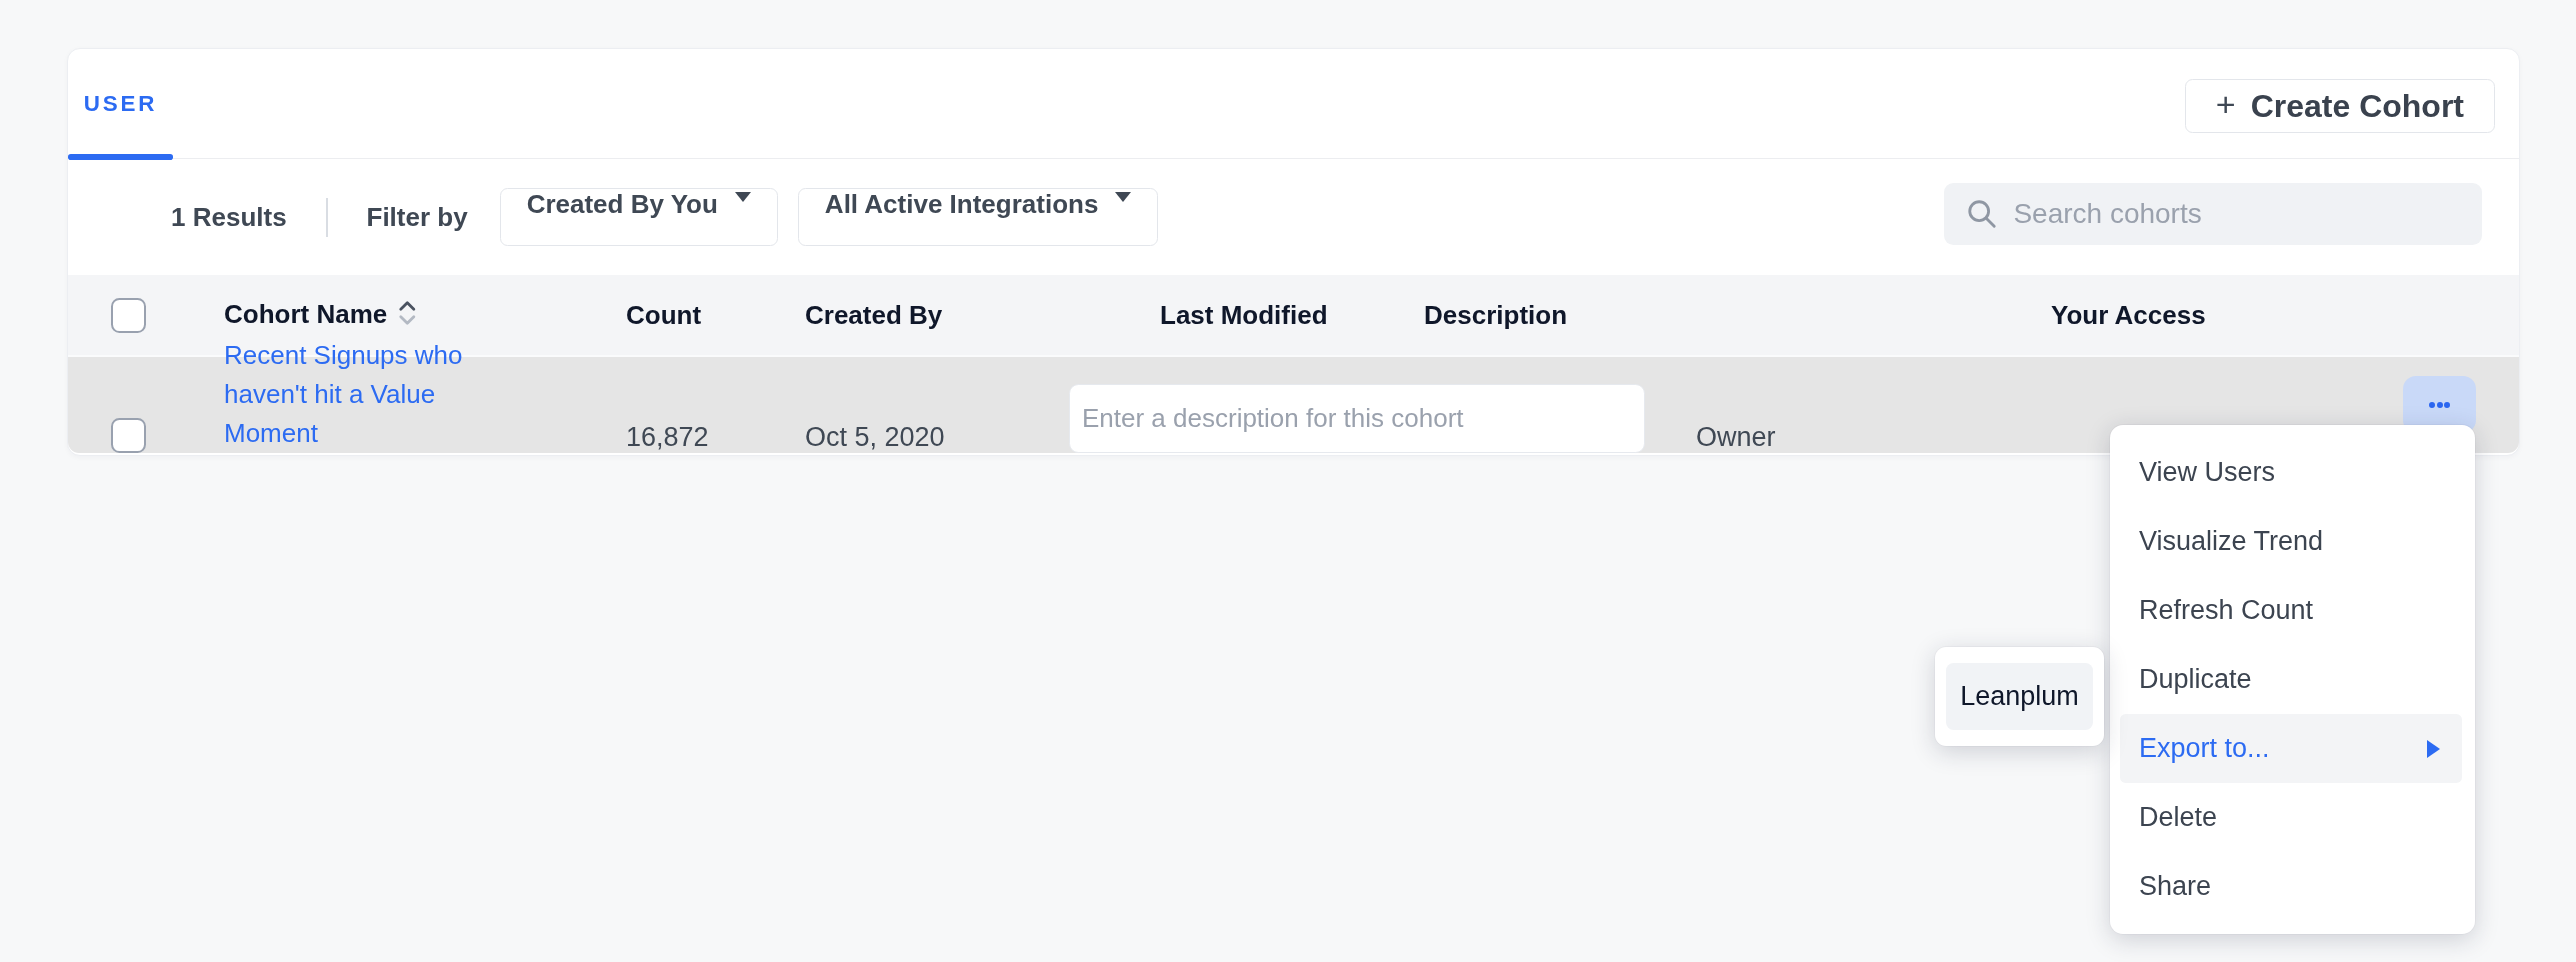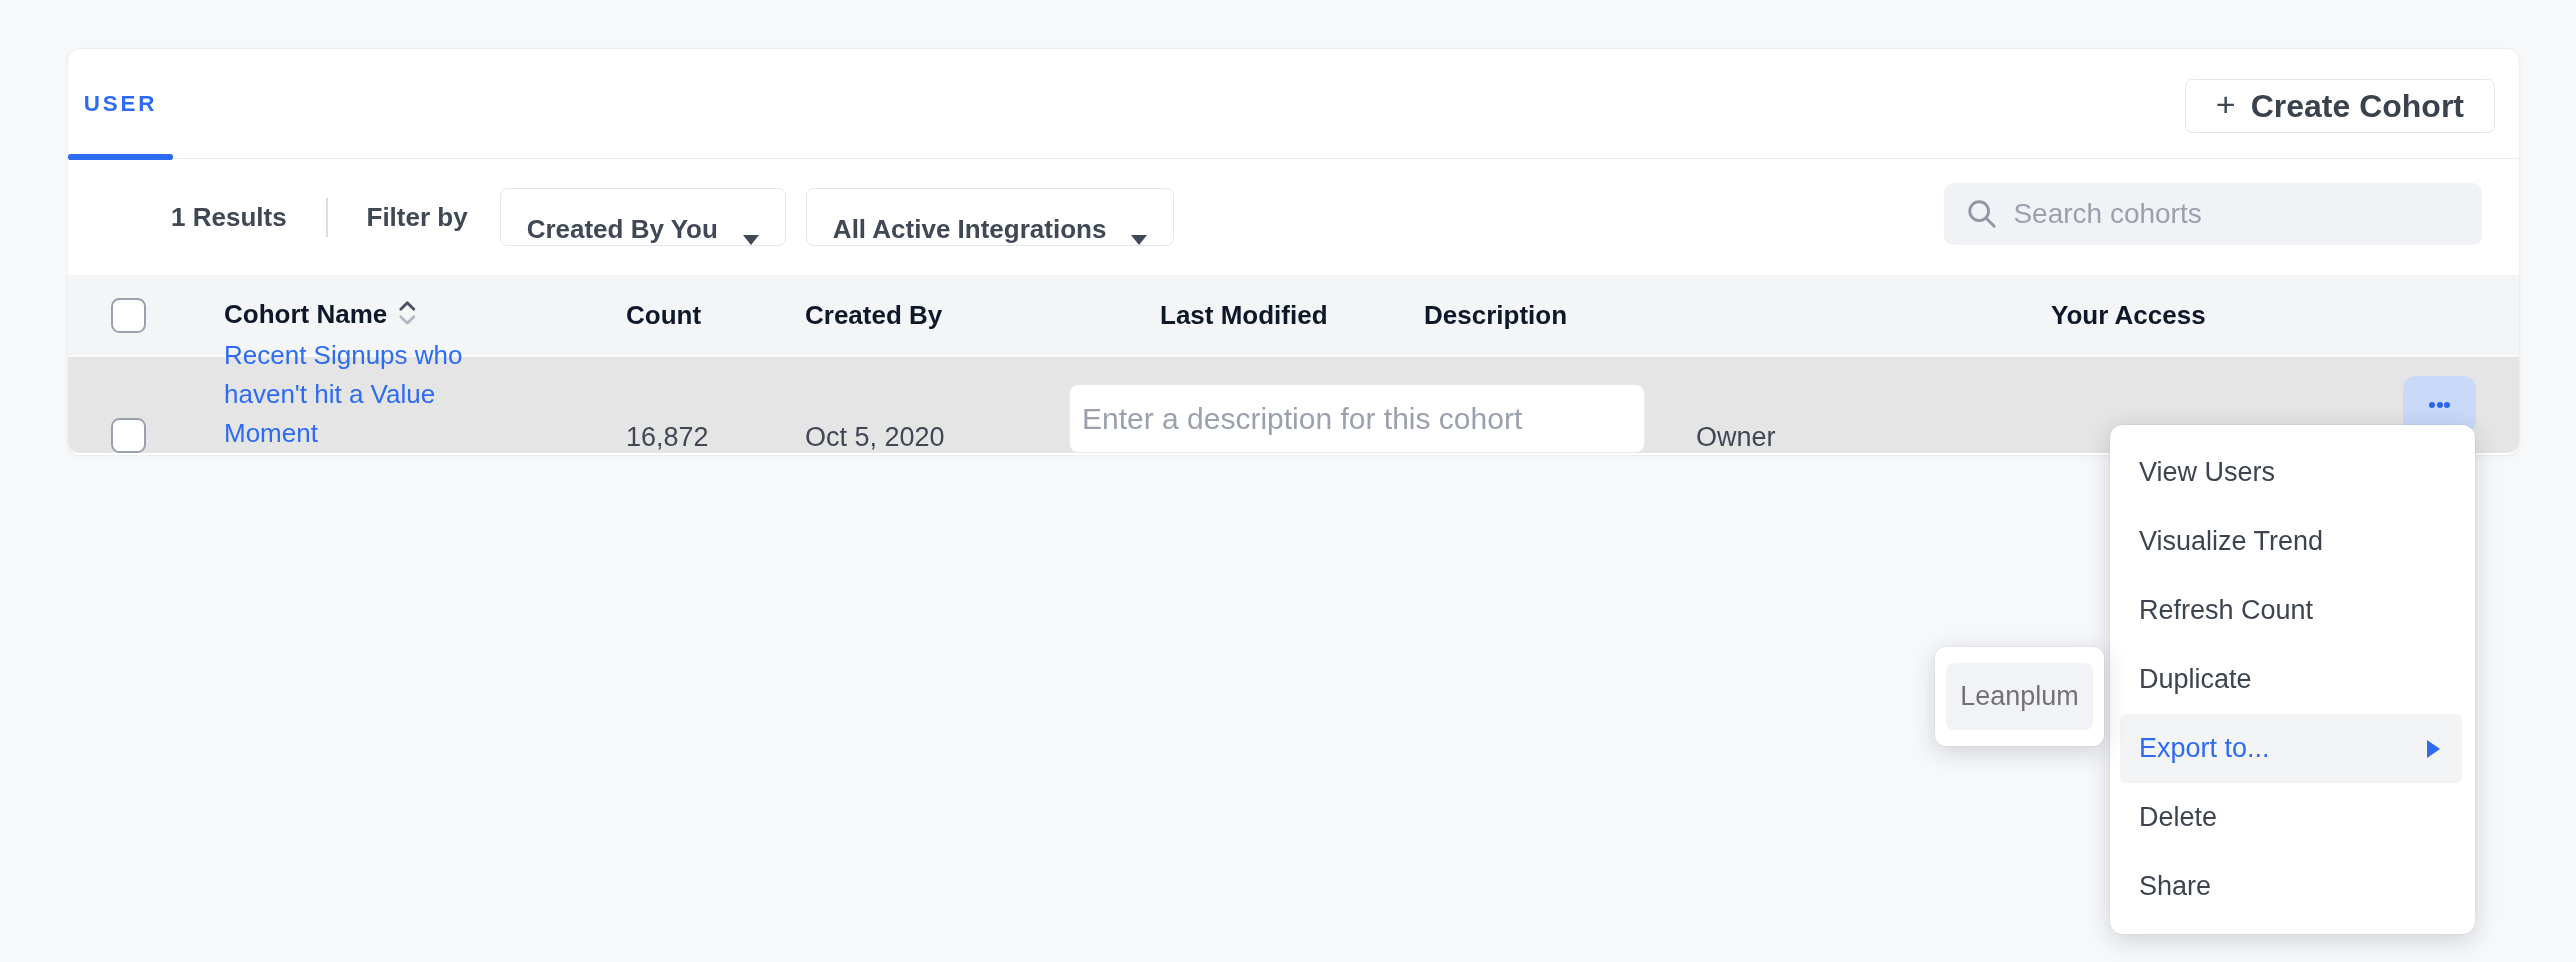--- a/index.html
+++ b/index.html
@@ -49,21 +49,21 @@
   .filter-row {
     position:relative; height:116px; display:flex; align-items:center;
     padding-left:103px;
   }
   .results-count { font-size:26px; font-weight:bold; color:#3f4854; }
   .v-divider { width:1.9px; height:39px; background:#d9dde3; margin:0 39px; }
   .filter-by-label { font-size:26px; font-weight:bold; color:#3f4854; }
   .dropdown {
     height:58px; padding:0 26px; margin-left:32px;
     background:#fff; border:1.9px solid #e3e6eb; border-radius:7.5px;
-    display:flex; align-items:flex-end; gap:25px; cursor:pointer;
+    display:flex; align-items:flex-start; gap:17px; cursor:pointer;
   }
   .dropdown + .dropdown { margin-left:20px; }
   .dropdown-label { font-size:26px; font-weight:bold; color:#3f4854; }
   .caret-down {
     width:0; height:0; border-left:8.4px solid transparent;
     border-right:8.4px solid transparent; border-top:10.3px solid #3f4854;
     margin-top:2.8px;
   }
   .search-box {
     position:absolute; right:37px; top:24px; width:538px; height:62px;
@@ -105,21 +105,21 @@
   }
   .avatar {
     width:60px; height:60px; border-radius:50%; background:#c4cce0;
     color:#fff; font-size:24px; font-weight:bold;
     display:flex; align-items:center; justify-content:center;
     margin-right:18.7px; flex:0 0 auto;
   }
   .desc-input {
     width:576px; height:69px; background:#fff;
     border:1.9px solid #e6e9ee; border-radius:9.3px;
-    padding:0 12px; font-family:inherit; font-size:30px; color:#3f4854;
+    padding:0 12px; font-family:inherit; font-size:26px; color:#3f4854;
     outline:none;
   }
   .desc-input::placeholder { color:#9aa1ad; }
   .more-btn {
     position:absolute; right:43px; top:327px; width:73px; height:57px;
     background:#c9d9f8; border:none; border-radius:13px;
     display:flex; align-items:center; justify-content:center; gap:1.9px;
     cursor:pointer;
   }
   .dot-ring {
@@ -150,21 +150,21 @@
   .submenu {
     position:absolute; left:1935px; top:647px; width:169px; height:99px;
     background:#fff; border-radius:11.2px;
     box-shadow:0 5.6px 24px rgba(25,35,60,0.18), 0 0 0 0.9px rgba(25,35,60,0.03);
     display:flex; align-items:center; justify-content:center;
     z-index:11;
   }
   .submenu-item {
     width:147px; height:67px; background:#f1f3f6; border-radius:7.5px;
     display:flex; align-items:center; justify-content:center;
-    font-size:27px; color:#737373; cursor:pointer;
+    font-size:27px; color:#0f172a; cursor:pointer;
   }
 </style>
 </head>
 <body>
 
 <div class="card">
 
   <div class="tabbar">
     <div class="tab">
       <span class="tab-label">USER</span>

